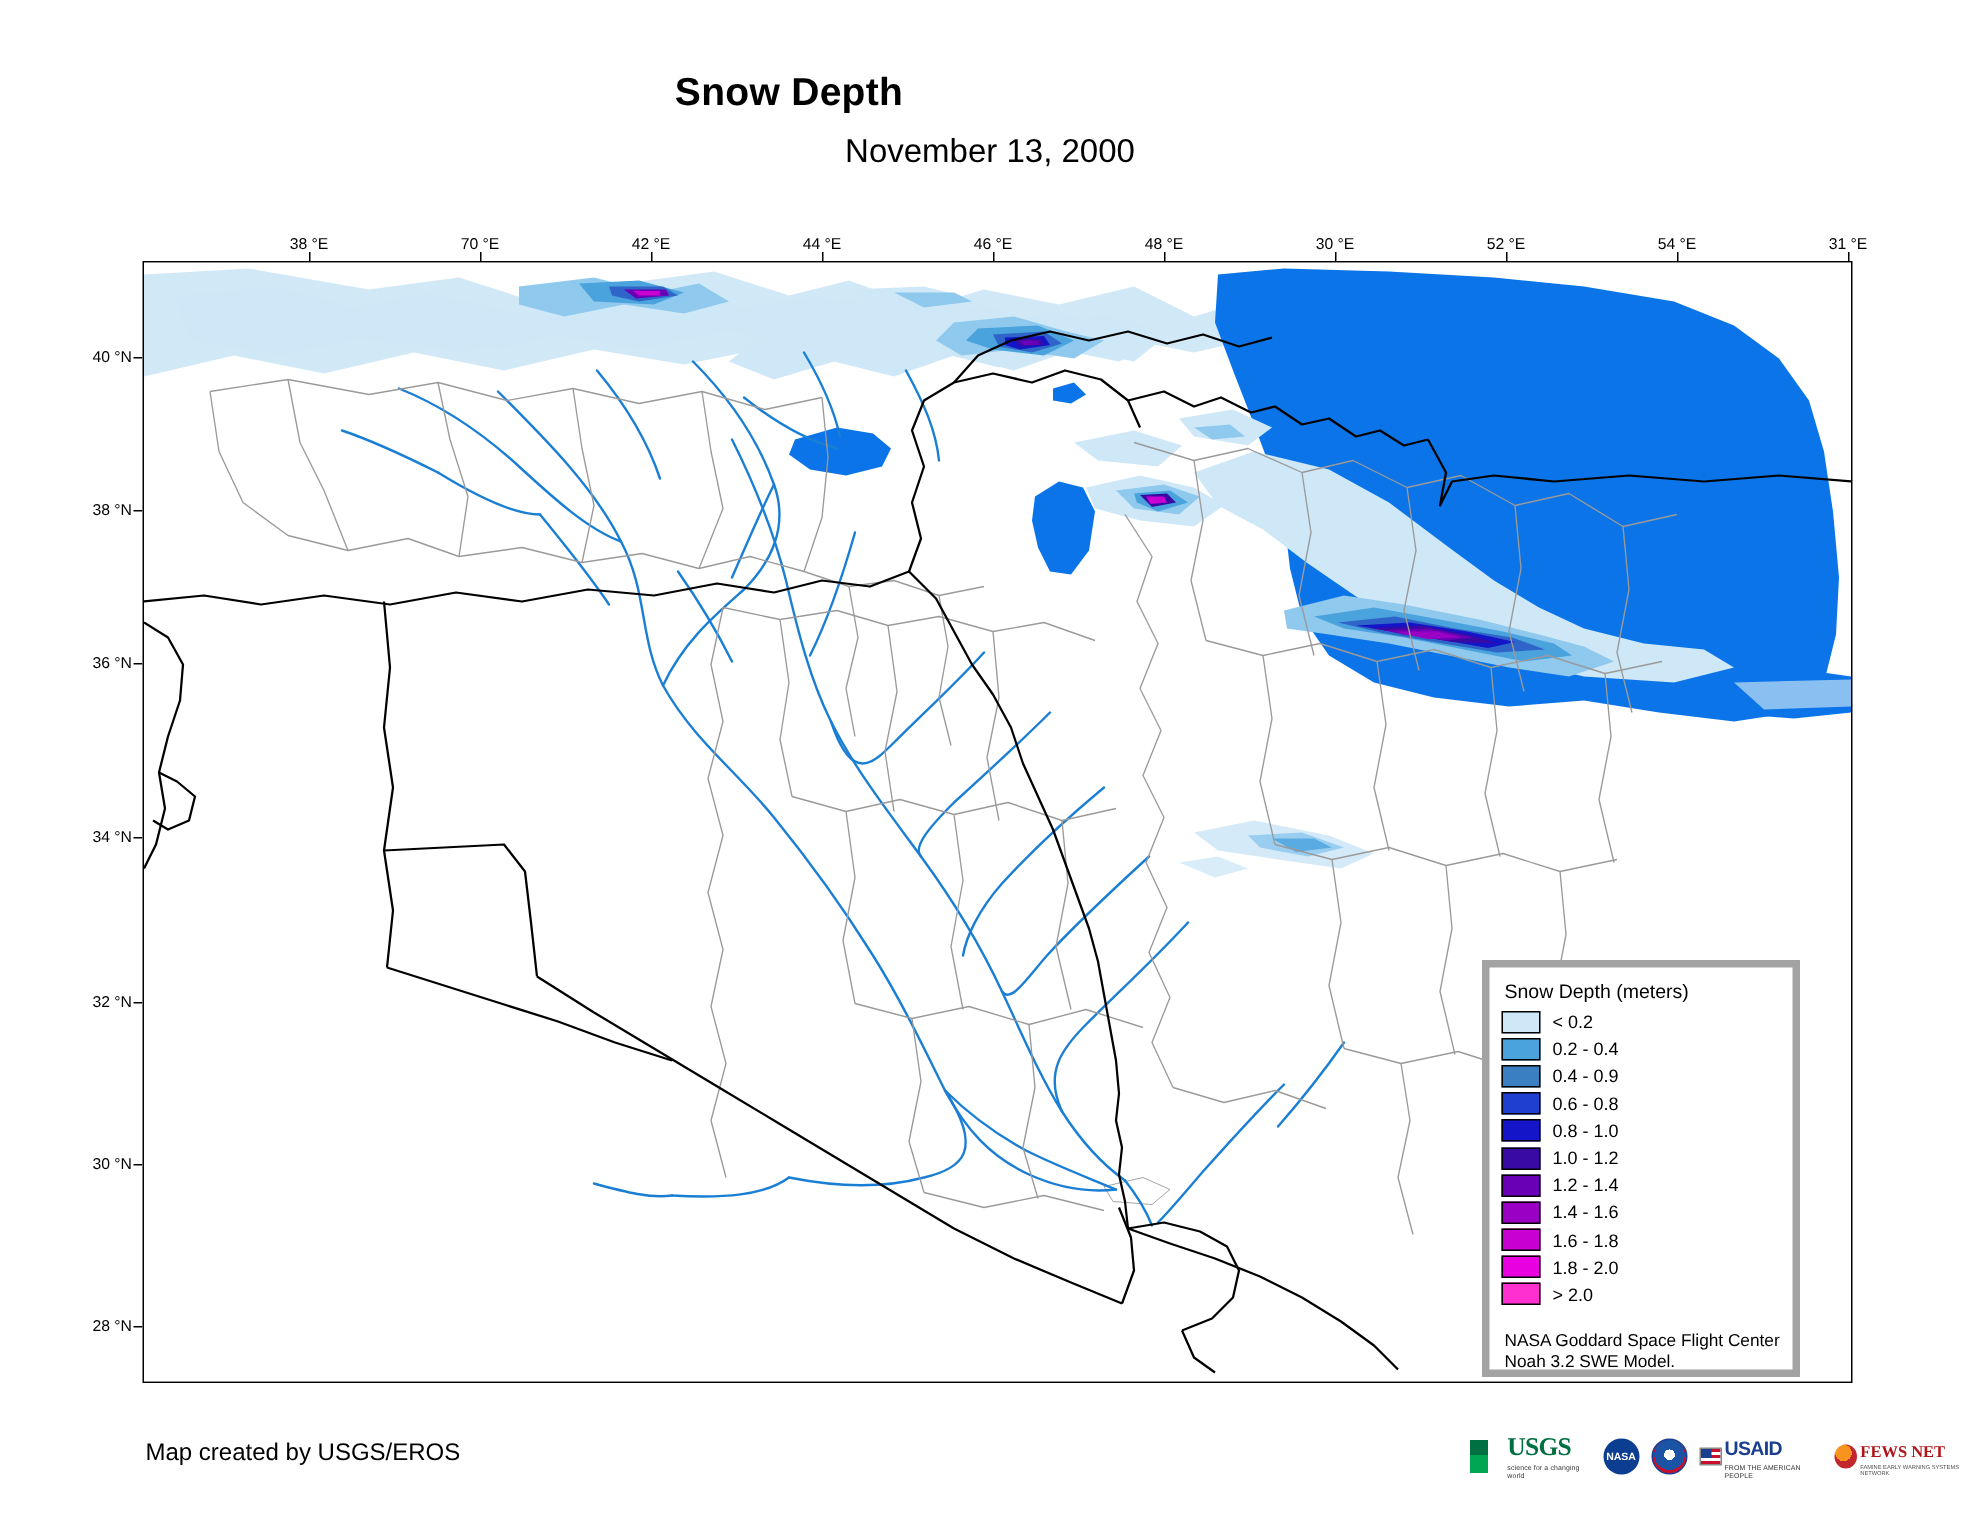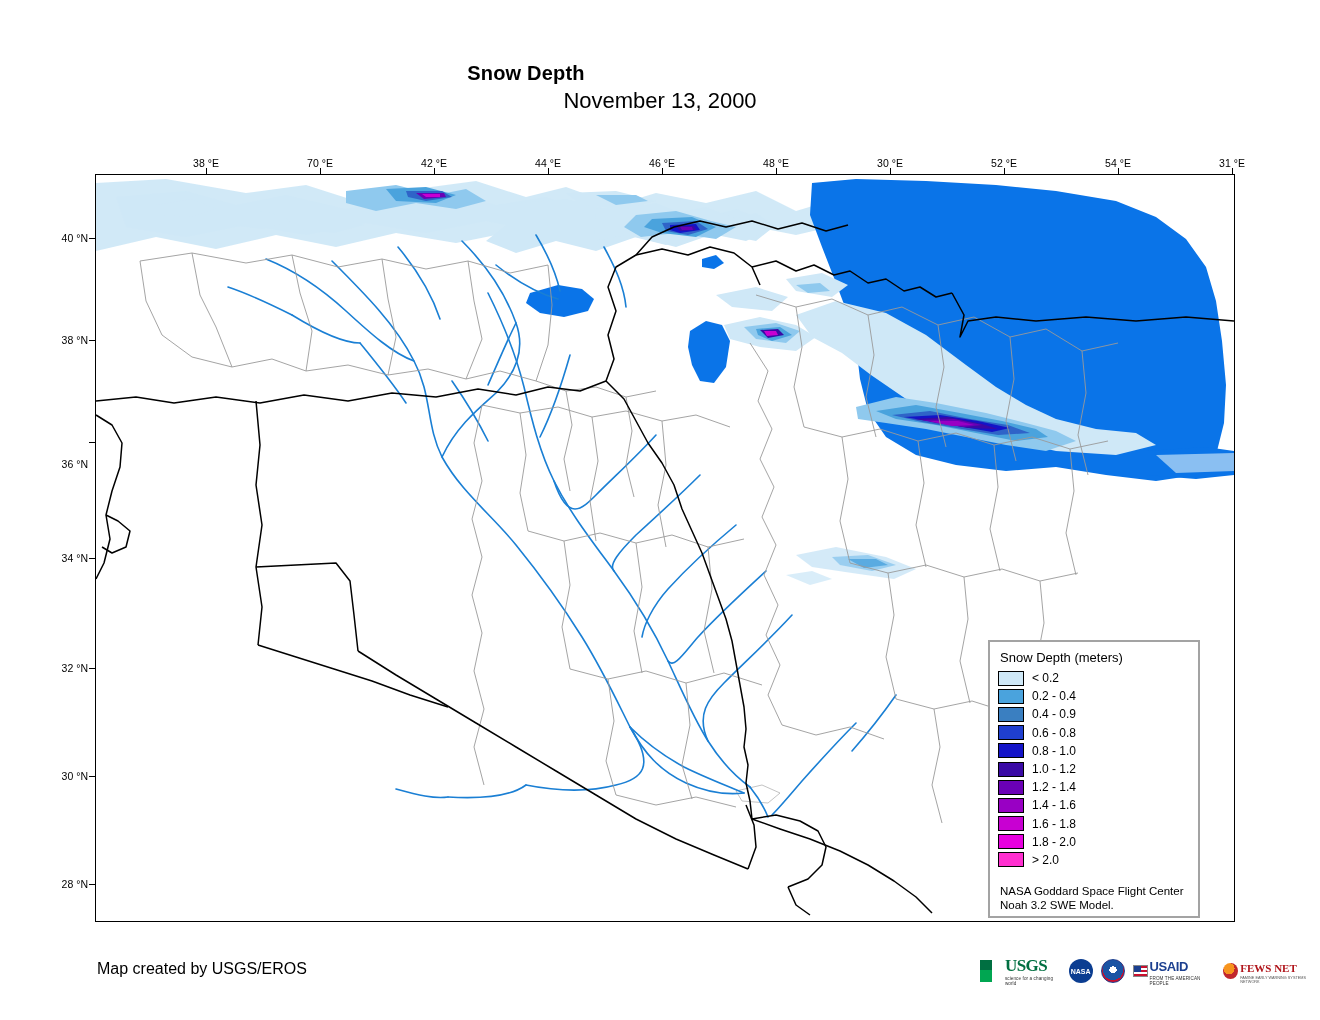--- a/index.html
+++ b/index.html
@@ -12,25 +12,25 @@
     height: 1020px;
     position: relative;
     font-family: "Liberation Sans", sans-serif;
     color: #000000;
     overflow: hidden;
   }
 
   
   #title {
     position: absolute;
-    top: 62px;
+    top: 46px;
     left: 0;
     width: 1052px;
     text-align: center;
-    font-size: 20px;
+    font-size: 26px;
     font-weight: bold;
     letter-spacing: 0.2px;
   }
   #subtitle {
     position: absolute;
     top: 88px;
     left: 0;
     width: 1320px;
     text-align: center;
     font-size: 22px;
@@ -66,21 +66,21 @@
   }
 
   
   #legend {
     position: absolute;
     left: 988px;
     top: 640px;
     width: 212px;
     height: 278px;
     background: #ffffff;
-    border: 2px solid #a3a3a3;
+    border: 5px solid #a3a3a3;
     box-sizing: border-box;
     padding: 6px 8px 4px 8px;
   }
   #legend-title {
     font-size: 13px;
     margin: 2px 0 4px 2px;
   }
   .legend-row {
     display: flex;
     align-items: center;
@@ -246,21 +246,21 @@
 <div class="tick-mark" style="left:548px; top:168px; width:1px; height:6px;"></div>
 <div class="tick-mark" style="left:662px; top:168px; width:1px; height:6px;"></div>
 <div class="tick-mark" style="left:776px; top:168px; width:1px; height:6px;"></div>
 <div class="tick-mark" style="left:890px; top:168px; width:1px; height:6px;"></div>
 <div class="tick-mark" style="left:1004px; top:168px; width:1px; height:6px;"></div>
 <div class="tick-mark" style="left:1118px; top:168px; width:1px; height:6px;"></div>
 <div class="tick-mark" style="left:1232px; top:168px; width:1px; height:6px;"></div>
 
 <div class="tick-label tick-lat" style="left:56px; top:238px; width:32px;">40 °N</div>
 <div class="tick-label tick-lat" style="left:56px; top:340px; width:32px;">38 °N</div>
-<div class="tick-label tick-lat" style="left:56px; top:464px; width:32px;">36 °N</div>
+<div class="tick-label tick-lat" style="left:56px; top:442px; width:32px;">36 °N</div>
 <div class="tick-label tick-lat" style="left:56px; top:558px; width:32px;">34 °N</div>
 <div class="tick-label tick-lat" style="left:56px; top:668px; width:32px;">32 °N</div>
 <div class="tick-label tick-lat" style="left:56px; top:776px; width:32px;">30 °N</div>
 <div class="tick-label tick-lat" style="left:56px; top:884px; width:32px;">28 °N</div>
 
 <div class="tick-mark" style="left:89px; top:238px; width:6px; height:1px;"></div>
 <div class="tick-mark" style="left:89px; top:340px; width:6px; height:1px;"></div>
 <div class="tick-mark" style="left:89px; top:442px; width:6px; height:1px;"></div>
 <div class="tick-mark" style="left:89px; top:558px; width:6px; height:1px;"></div>
 <div class="tick-mark" style="left:89px; top:668px; width:6px; height:1px;"></div>

